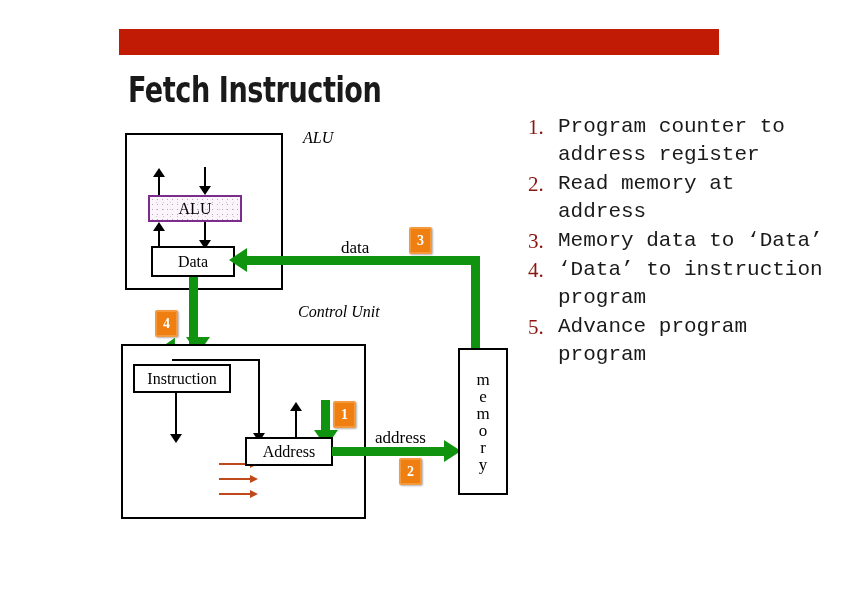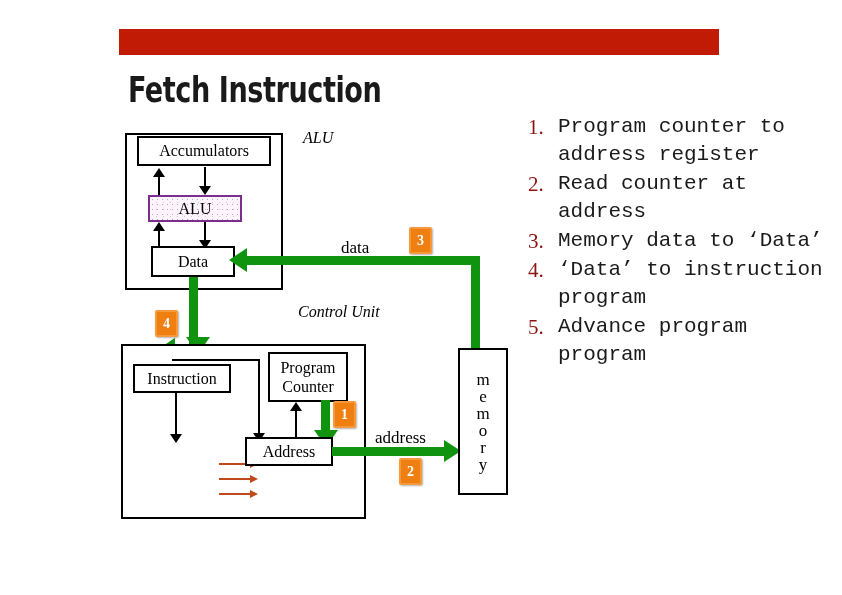--- a/index.html
+++ b/index.html
@@ -137,23 +137,20 @@
 <div id="stage">
 
   <div class="header-bar"></div>
 
   <div class="slide-title">Fetch Instruction</div>
 
   <div class="box bx-outer" style="left:125px;top:133px;width:158px;height:157px;"></div>
 
   <div class="lbl lbl-italic" style="left:303px;top:129px;">ALU</div>
 
-  <div class="box bx-black" style="left:137px;top:136px;width:134px;height:30px;">
-    <span class="box-label">Accumulators</span>
-  </div>
 
   <div class="ln ln-v" style="left:158px;top:175px;height:22px;"></div>
   <div class="ah-up" style="left:153px;top:168px;"></div>
   <div class="ln ln-v" style="left:204px;top:167px;height:21px;"></div>
   <div class="ah-down" style="left:199px;top:186px;"></div>
 
   <div class="box bx-purple" style="left:148px;top:195px;width:94px;height:27px;">
     <span class="box-label">ALU</span>
   </div>
 
@@ -191,23 +188,20 @@
   </div>
 
   <div class="ln ln-v" style="left:175px;top:393px;height:44px;"></div>
   <div class="ah-down" style="left:170px;top:434px;"></div>
 
 
   <div class="oarrow" style="left:219px;top:463px;width:32px;"></div>
   <div class="oarrow" style="left:219px;top:478px;width:32px;"></div>
   <div class="oarrow" style="left:219px;top:493px;width:32px;"></div>
 
-  <div class="box bx-black" style="left:268px;top:352px;width:80px;height:50px;">
-    <span class="box-label two"><span>Program</span><br><span>Counter</span></span>
-  </div>
 
   <div class="ln ln-h" style="left:172px;top:359px;width:88px;"></div>
   <div class="ln ln-v" style="left:258px;top:359px;height:77px;"></div>
   <div class="ah-down" style="left:253px;top:433px;"></div>
 
   <div class="ln ln-v" style="left:295px;top:409px;height:33px;"></div>
   <div class="ah-up" style="left:290px;top:402px;"></div>
 
   <div class="g g-v" style="left:321px;top:400px;height:38px;"></div>
   <div class="gah-down" style="left:314px;top:430px;"></div>
@@ -236,21 +230,21 @@
     </span>
   </div>
 
   <div class="steps">
     <div class="step">
       <div class="step-num">1.</div>
       <div class="step-txt">Program counter to address register</div>
     </div>
     <div class="step">
       <div class="step-num">2.</div>
-      <div class="step-txt">Read counter at address</div>
+      <div class="step-txt">Read memory at address</div>
     </div>
     <div class="step">
       <div class="step-num">3.</div>
       <div class="step-txt">Memory data to ‘Data’</div>
     </div>
     <div class="step">
       <div class="step-num">4.</div>
       <div class="step-txt">‘Data’ to instruction program</div>
     </div>
     <div class="step">

